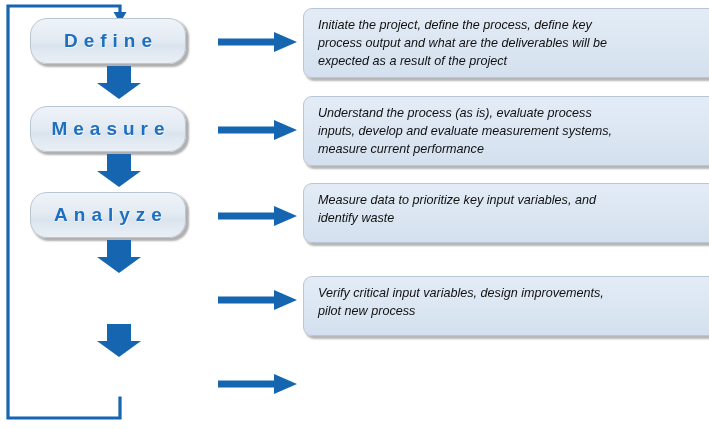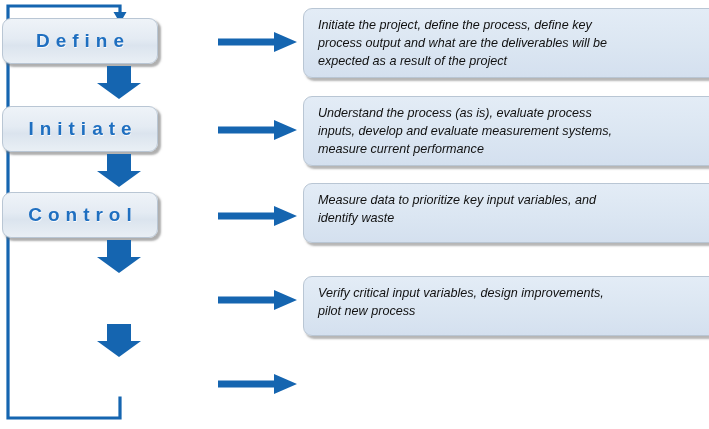--- a/index.html
+++ b/index.html
@@ -33,26 +33,26 @@
   .phase-row {
     position: absolute;
     left: 0;
     width: 709px;
     height: 48px;
   }
 
   
   .phase-box {
     position: absolute;
-    left: 2px;
+    left: 30px;
     width: 156px;
     height: 46px;
     box-sizing: border-box;
     border: 1px solid #b9c6d4;
-    border-radius: 9px;
+    border-radius: 17px;
     background: linear-gradient(to bottom,
         #eef3f8 0%,
         #e4ebf3 45%,
         #dbe4ee 60%,
         #e9eff5 100%);
     box-shadow: 2.5px 2.5px 2px rgba(110,110,110,0.55);
     display: flex;
     align-items: center;
     justify-content: center;
   }
@@ -126,39 +126,39 @@
 process output and what are the deliverables will be
 expected as a result of the project</div>
   </div>
 
   <svg class="v-arrow" style="left:96px;top:66px;" viewBox="0 0 46 34">
     <path d="M 11 0 L 35 0 L 35 17 L 45 17 L 23 33 L 1 17 L 11 17 Z" fill="#1565b0"></path>
   </svg>
 
   <div class="phase-row" style="top:106px;">
     <div class="phase-box">
-      <span class="phase-label">Initiate</span>
+      <span class="phase-label">Measure</span>
     </div>
     <svg class="h-arrow" viewBox="0 0 80 22">
       <path d="M 0 7.5 L 56 7.5 L 56 1 L 79 11 L 56 21 L 56 14.5 L 0 14.5 Z" fill="#1565b0"></path>
     </svg>
   </div>
   <div class="desc-box" style="top:96px;height:70px;">
     <div class="desc-text">Understand the process (as is), evaluate process
 inputs, develop and evaluate measurement systems,
 measure current performance</div>
   </div>
 
   <svg class="v-arrow" style="left:96px;top:154px;" viewBox="0 0 46 34">
     <path d="M 11 0 L 35 0 L 35 17 L 45 17 L 23 33 L 1 17 L 11 17 Z" fill="#1565b0"></path>
   </svg>
 
   <div class="phase-row" style="top:192px;">
     <div class="phase-box">
-      <span class="phase-label">Control</span>
+      <span class="phase-label">Analyze</span>
     </div>
     <svg class="h-arrow" viewBox="0 0 80 22">
       <path d="M 0 7.5 L 56 7.5 L 56 1 L 79 11 L 56 21 L 56 14.5 L 0 14.5 Z" fill="#1565b0"></path>
     </svg>
   </div>
   <div class="desc-box" style="top:183px;height:60px;">
     <div class="desc-text">Measure data to prioritize key input variables, and
 identify waste</div>
   </div>
 

